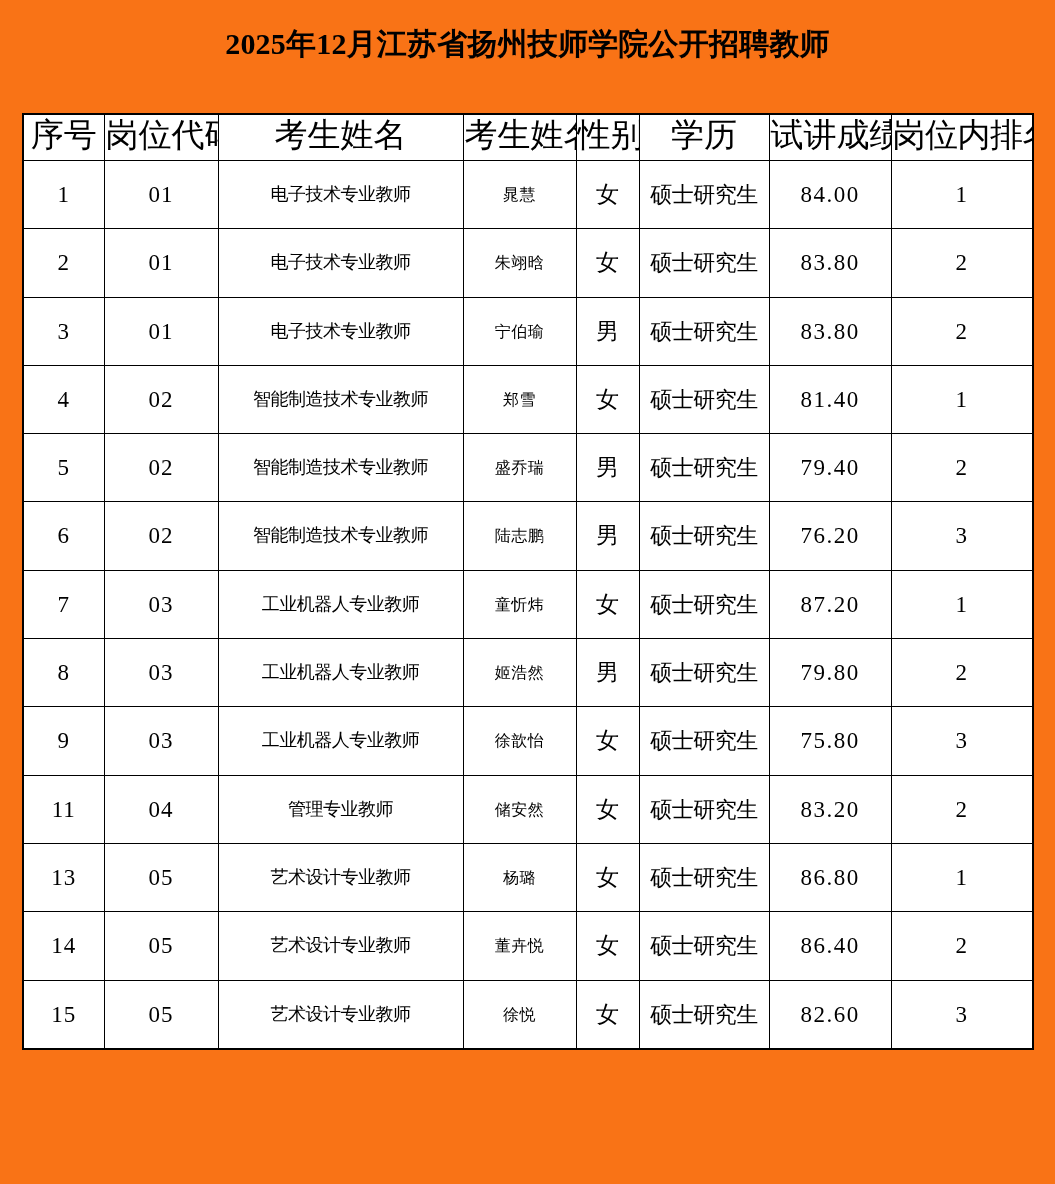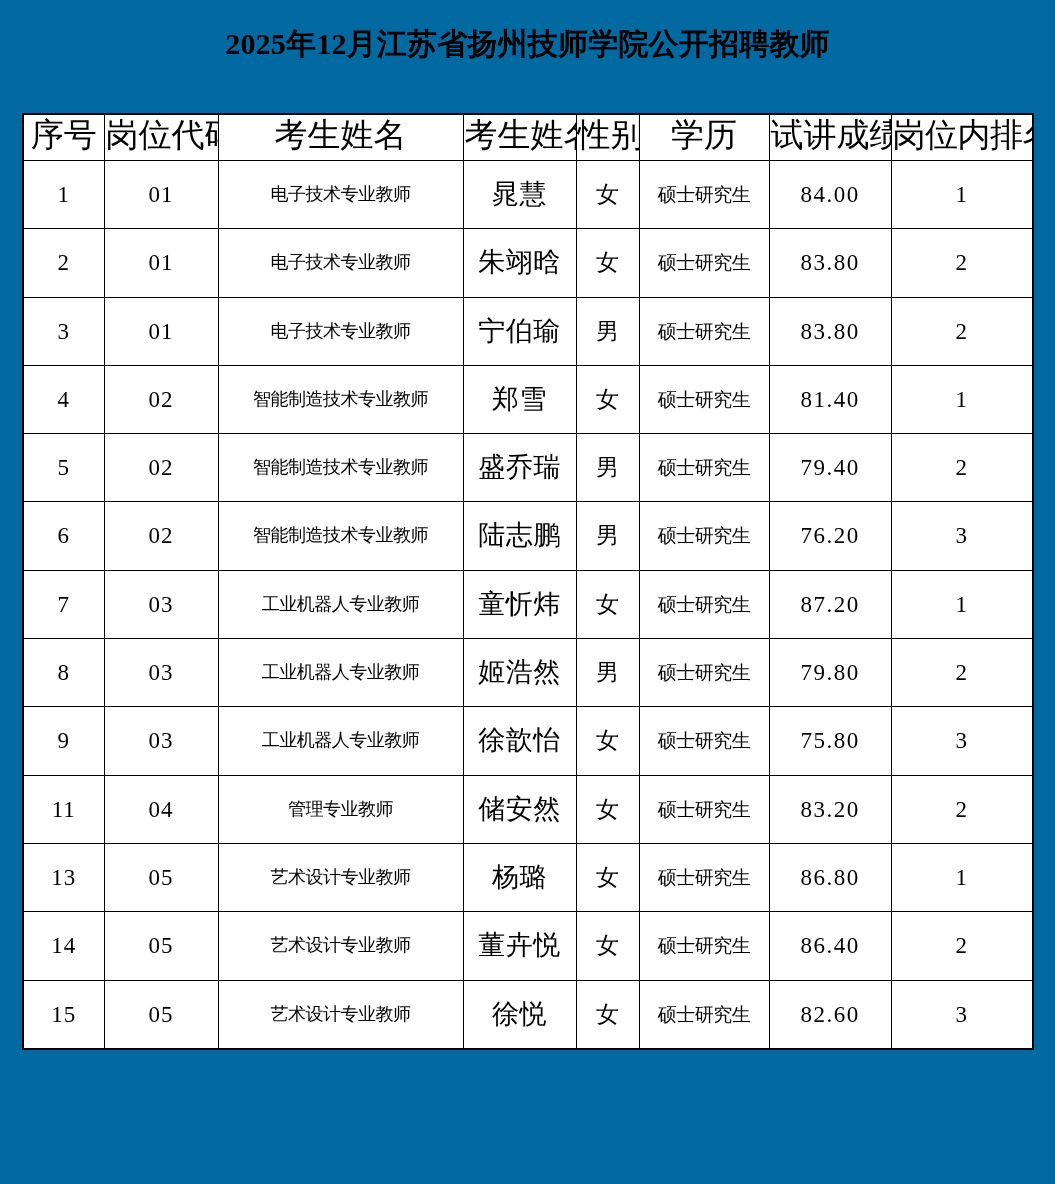--- a/index.html
+++ b/index.html
@@ -12,21 +12,21 @@
     height: 1184px;
     font-family: "Liberation Serif", "DejaVu Serif", serif;
     color: #000000;
     overflow: hidden;
   }
 
   .page {
     position: relative;
     width: 1055px;
     height: 1184px;
-    background: #0369a1;
+    background: #f97316;
     box-sizing: border-box;
   }
 
   
   .doc-title {
     position: absolute;
     left: 0;
     top: 24px;
     width: 1055px;
     text-align: center;
@@ -106,22 +106,22 @@
   col.c-name   { width: 113px; }
   col.c-gender { width: 63px;  }
   col.c-edu    { width: 130px; }
   col.c-score  { width: 122px; }
   col.c-rank   { width: 142px; }
 
   
   th.tight { letter-spacing: -0.5px; }
 
   td.post-name { font-size: 18px; letter-spacing: -0.5px; }
-  td.edu       { font-size: 19px; letter-spacing: -0.5px; }
-  td.cand-name { font-size: 27px; letter-spacing: 0.5px; }
+  td.edu       { font-size: 22px; letter-spacing: -0.5px; }
+  td.cand-name { font-size: 16px; letter-spacing: 0.5px; }
 </style>
 </head>
 <body>
 
 <div class="page">
 
   <div class="doc-title">
     <span class="line">2025年12月江苏省扬州技师学院公开招聘教师</span>
   </div>
 

